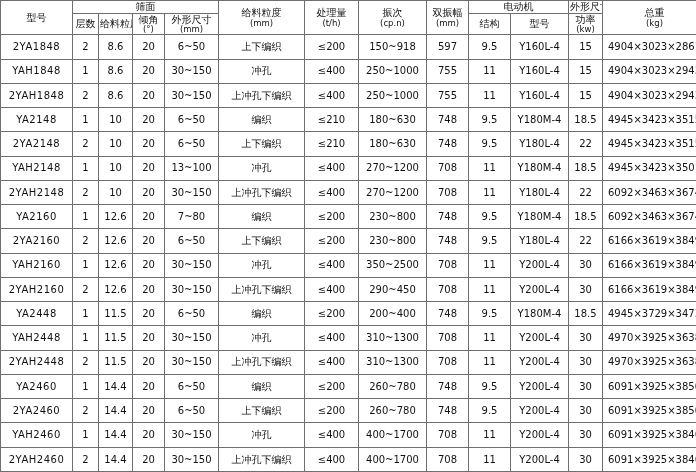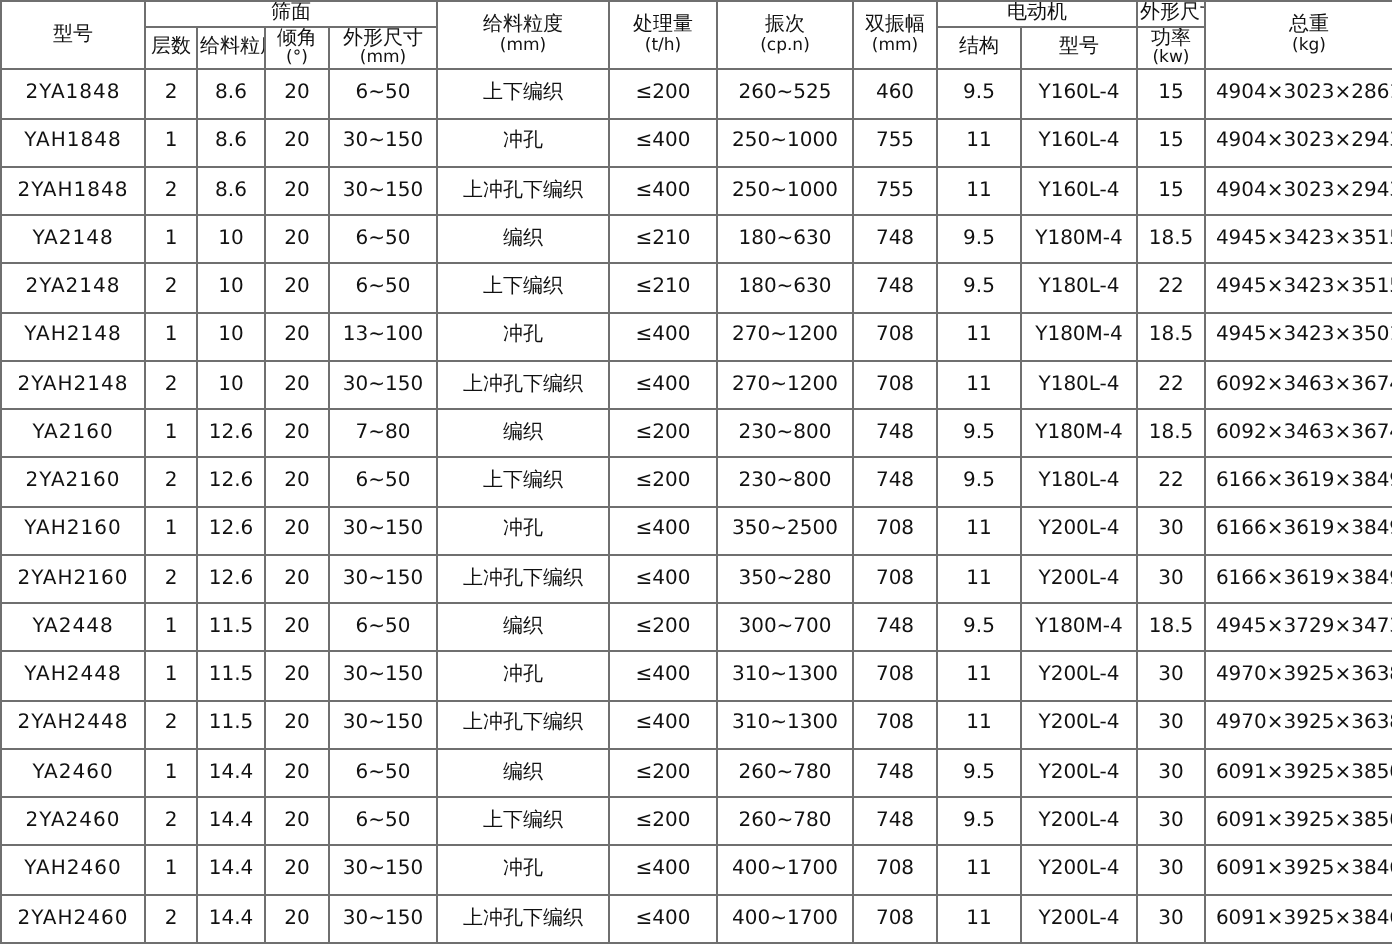--- a/index.html
+++ b/index.html
@@ -130,22 +130,22 @@
   </thead>
   <tbody id="table-body">
       <tr>
         <td class="model-col">2YA1848</td>
         <td>2</td>
         <td>8.6</td>
         <td>20</td>
         <td>6~50</td>
         <td>上下编织</td>
         <td>≤200</td>
-        <td>260~525</td>
-        <td>460</td>
+        <td>150~918</td>
+        <td>597</td>
         <td>9.5</td>
         <td>Y160L-4</td>
         <td>15</td>
         <td>4904×3023×2861</td>
       </tr>
       <tr>
         <td class="model-col">YAH1848</td>
         <td>1</td>
         <td>8.6</td>
         <td>20</td>
@@ -280,36 +280,36 @@
         <td>6166×3619×3849</td>
       </tr>
       <tr>
         <td class="model-col">2YAH2160</td>
         <td>2</td>
         <td>12.6</td>
         <td>20</td>
         <td>30~150</td>
         <td>上冲孔下编织</td>
         <td>≤400</td>
-        <td>350~280</td>
+        <td>290~450</td>
         <td>708</td>
         <td>11</td>
         <td>Y200L-4</td>
         <td>30</td>
         <td>6166×3619×3849</td>
       </tr>
       <tr>
         <td class="model-col">YA2448</td>
         <td>1</td>
         <td>11.5</td>
         <td>20</td>
         <td>6~50</td>
         <td>编织</td>
         <td>≤200</td>
-        <td>300~700</td>
+        <td>200~400</td>
         <td>748</td>
         <td>9.5</td>
         <td>Y180M-4</td>
         <td>18.5</td>
         <td>4945×3729×3473</td>
       </tr>
       <tr>
         <td class="model-col">YAH2448</td>
         <td>1</td>
         <td>11.5</td>

